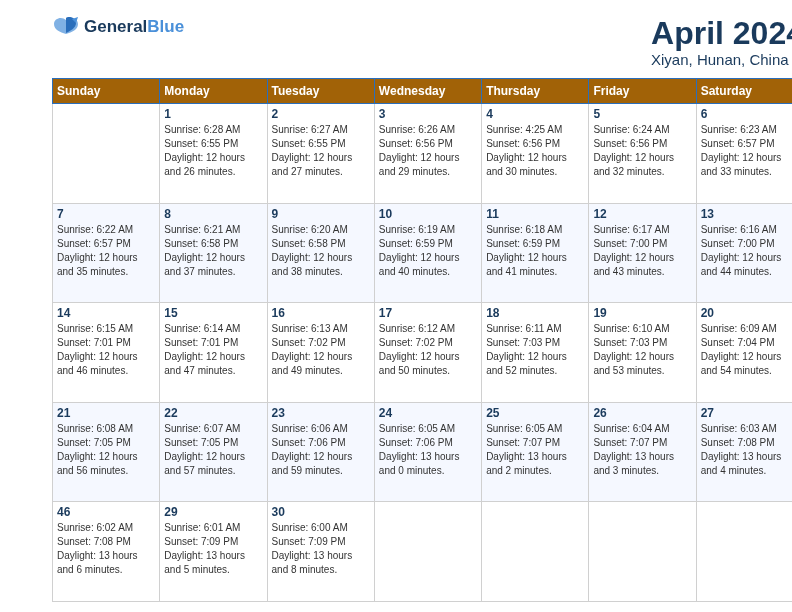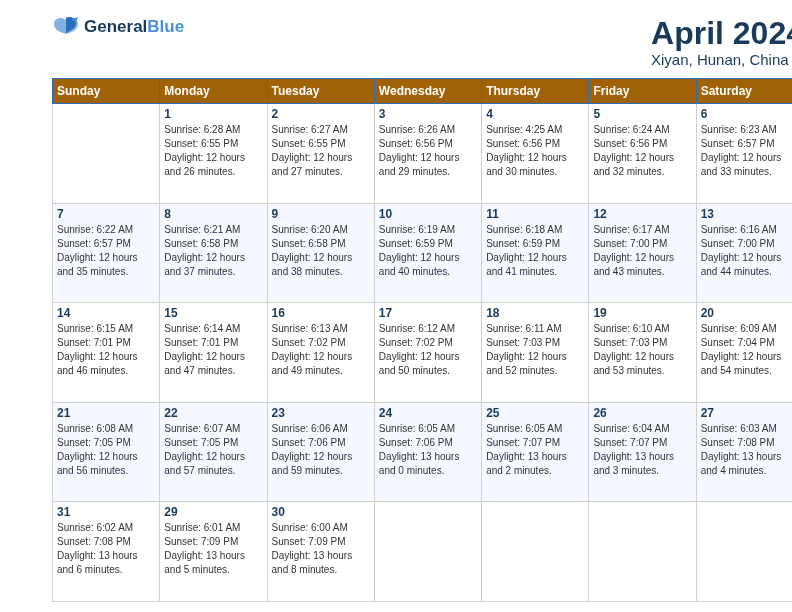--- a/index.html
+++ b/index.html
@@ -236,21 +236,21 @@
             <div class="day-number">26</div>
             <div class="day-info"><span>Sunrise: 6:04 AM</span><br><span>Sunset: 7:07 PM</span><br><span>Daylight: 13 hours</span><br><span>and 3 minutes.</span></div>
           </td>
           <td>
             <div class="day-number">27</div>
             <div class="day-info"><span>Sunrise: 6:03 AM</span><br><span>Sunset: 7:08 PM</span><br><span>Daylight: 13 hours</span><br><span>and 4 minutes.</span></div>
           </td>
         </tr>
         <tr>
           <td>
-            <div class="day-number">31</div>
+            <div class="day-number">46</div>
             <div class="day-info"><span>Sunrise: 6:02 AM</span><br><span>Sunset: 7:08 PM</span><br><span>Daylight: 13 hours</span><br><span>and 6 minutes.</span></div>
           </td>
           <td>
             <div class="day-number">29</div>
             <div class="day-info"><span>Sunrise: 6:01 AM</span><br><span>Sunset: 7:09 PM</span><br><span>Daylight: 13 hours</span><br><span>and 5 minutes.</span></div>
           </td>
           <td>
             <div class="day-number">30</div>
             <div class="day-info"><span>Sunrise: 6:00 AM</span><br><span>Sunset: 7:09 PM</span><br><span>Daylight: 13 hours</span><br><span>and 8 minutes.</span></div>
           </td>

